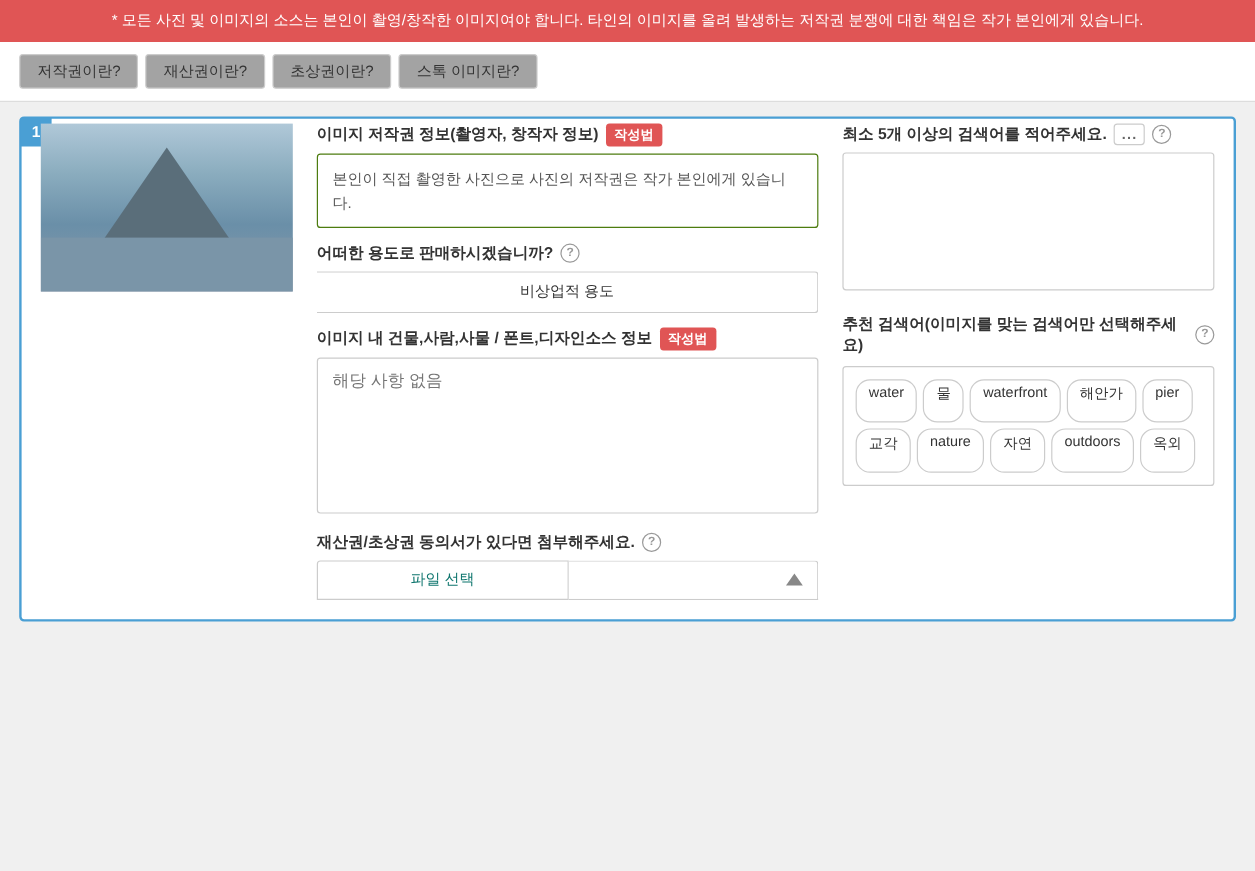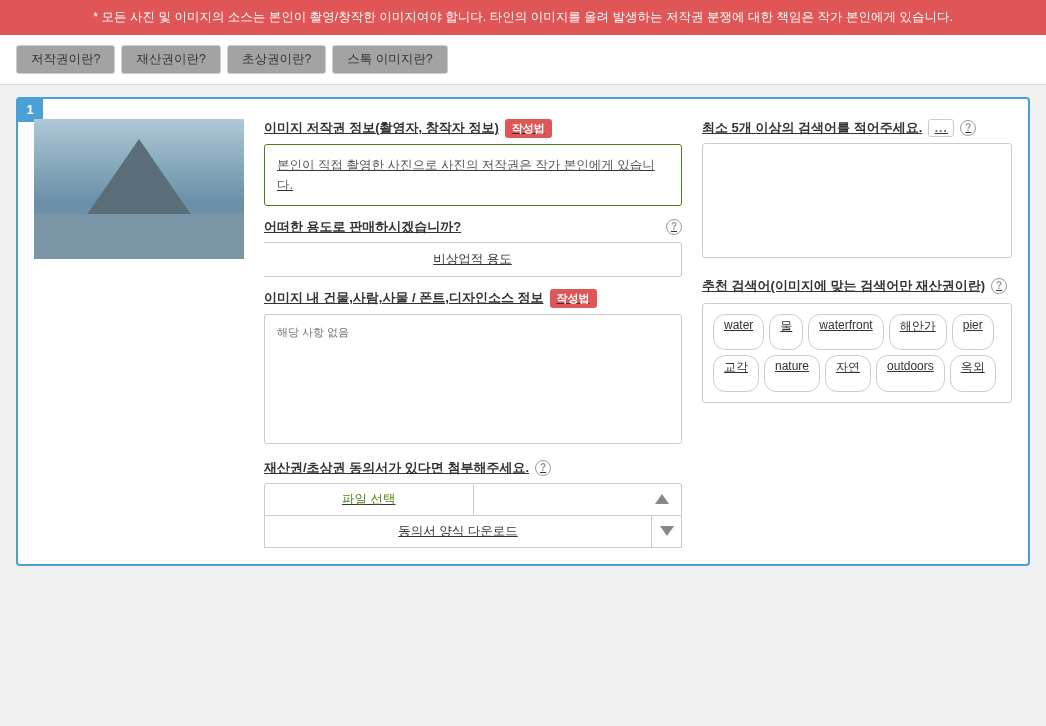--- a/index.html
+++ b/index.html
@@ -52,23 +52,22 @@
       height: 24px;
       display: flex;
       align-items: center;
       justify-content: center;
       font-size: 13px;
       font-weight: bold;
       border-radius: 2px 0 0 0;
     }
     .card-inner {
       display: flex;
-      padding: 20px 16px 16px 16px;
+      padding: 4px 16px 16px 16px;
       gap: 20px;
-      text-decoration: underline;
     }
     .image-section {
       flex: 0 0 210px;
     }
     .image-placeholder {
       width: 210px;
       height: 140px;
       background: linear-gradient(180deg, #b0c8d8 0%, #8aacbe 30%, #6a8fa8 60%, #8899aa 100%);
       position: relative;
       overflow: hidden;
@@ -154,21 +153,20 @@
     .section-row {
       margin-bottom: 12px;
     }
     .usage-label {
       font-size: 13px;
       font-weight: bold;
       margin-bottom: 6px;
       display: flex;
       align-items: center;
       gap: 6px;
-      justify-content: space-between;
     }
     .help-icon {
       width: 16px;
       height: 16px;
       border: 1px solid #999;
       border-radius: 50%;
       display: inline-flex;
       align-items: center;
       justify-content: center;
       font-size: 10px;
@@ -189,21 +187,21 @@
       color: #333;
       text-align: center;
     }
     .usage-btn:first-child { border-radius: 3px 0 0 3px; }
     .usage-btn:last-child { border-radius: 0 3px 3px 0; border-left: none; }
     .textarea-field {
       width: 100%;
       border: 1px solid #ccc;
       border-radius: 3px;
       padding: 10px 12px;
-      font-size: 11px;
+      font-size: 14px;
       color: #555;
       resize: none;
       font-family: inherit;
       min-height: 130px;
     }
     .attach-section {
       margin-top: 12px;
     }
     .attach-label {
       font-size: 13px;
@@ -217,21 +215,21 @@
       display: flex;
       gap: 0;
     }
     .file-btn {
       flex: 1;
       border: 1px solid #ccc;
       background: #fff;
       padding: 7px 12px;
       cursor: pointer;
       font-size: 12.5px;
-      color: #4d7c0f;
+      color: #0f766e;
       text-align: center;
       border-radius: 3px 0 0 0;
     }
     .download-link {
       flex: 1;
       border: 1px solid #ccc;
       border-left: none;
       background: #fff;
       padding: 7px 12px;
       cursor: pointer;
@@ -407,44 +405,38 @@
           <div class="attach-label">
             <span>재산권/초상권 동의서가 있다면 첨부해주세요.</span>
             <span class="help-icon">?</span>
           </div>
           <div class="attach-row">
             <button class="file-btn">파일 선택</button>
             <div class="download-link">
               <span class="tri-up"></span>
             </div>
           </div>
-          <div class="download-row">
-            <button class="download-text-btn">동의서 양식 다운로드</button>
-            <div class="download-arrow">
-              <span class="tri-down"></span>
-            </div>
-          </div>
         </div>
 
       </div>
 
       <div class="right-section">
 
         <div class="search-section">
           <div class="search-title">
             <span>최소 5개 이상의 검색어를 적어주세요.</span>
             <span class="more-icon">...</span>
             <span class="help-icon">?</span>
           </div>
           <textarea class="search-textarea" style=""></textarea>
         </div>
 
         <div class="search-section">
           <div class="recommend-title">
-            <span>추천 검색어(이미지에 맞는 검색어만 재산권이란)</span>
+            <span>추천 검색어(이미지를 맞는 검색어만 선택해주세요)</span>
             <span class="help-icon">?</span>
           </div>
           <div class="tags-container" id="tags-container">
           <span class="tag">water</span>
               <span class="tag">물</span>
               <span class="tag">waterfront</span>
               <span class="tag">해안가</span>
               <span class="tag">pier</span>
               <span class="tag">교각</span>
               <span class="tag">nature</span>

